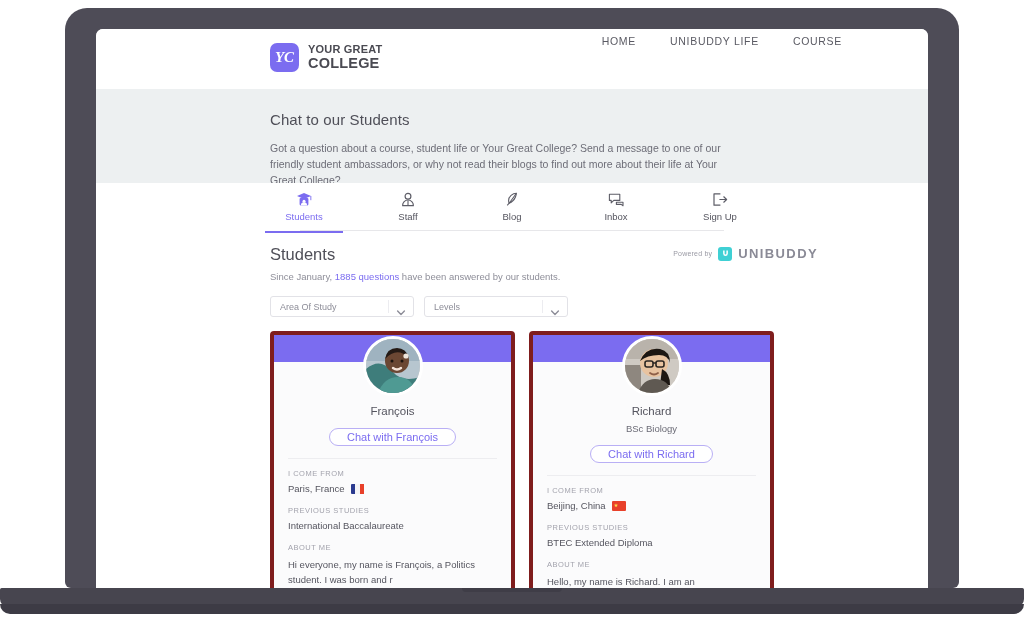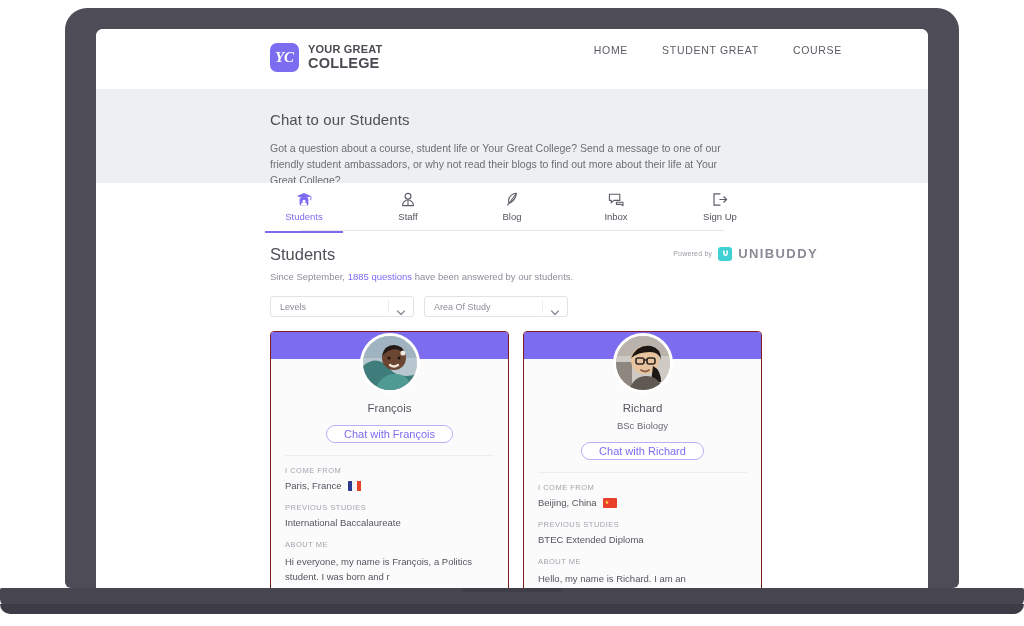--- a/index.html
+++ b/index.html
@@ -121,21 +121,21 @@
   }
   .brand-line2 {
     font-size: 14.5px;
     font-weight: bold;
     letter-spacing: 0.2px;
     display: block;
   }
   .site-nav {
     position: absolute;
     right: 86px;
-    top: 15px;
+    top: 6px;
     display: flex;
     gap: 34px;
   }
   .site-nav a {
     font-size: 10.5px;
     letter-spacing: 0.7px;
     color: #5a5a63;
     text-decoration: none;
   }
 
@@ -284,21 +284,21 @@
 
   
   .cards {
     display: flex;
     gap: 14px;
     margin-top: 14px;
   }
   .card {
     width: 237px;
     background: #fbfbfc;
-    border: 1px solid #7f1d1d;
+    border: 4px solid #7f1d1d;
     border-radius: 4px 4px 0 0;
     overflow: hidden;
     position: relative;
   }
   .card-banner {
     height: 27px;
     background: #7b6cf0;
   }
   .avatar-wrap {
     display: flex;
@@ -386,21 +386,21 @@
     <div class="site-header">
       <div class="brand">
         <div class="brand-mark">YC</div>
         <div class="brand-text">
           <span class="brand-line1">YOUR GREAT</span>
           <span class="brand-line2">COLLEGE</span>
         </div>
       </div>
       <div class="site-nav">
         <a href="#">HOME</a>
-        <a href="#">STUDENT GREAT</a>
+        <a href="#">UNIBUDDY LIFE</a>
         <a href="#">COURSE</a>
       </div>
     </div>
 
     <div class="hero">
       <h1>Chat to our Students</h1>
       <p>Got a question about a course, student life or Your Great College? Send a message to one of our friendly student ambassadors, or why not read their blogs to find out more about their life at Your Great College?</p>
     </div>
 
     <div class="tabs-wrap">
@@ -475,35 +475,35 @@
             <div class="ub-mark">
               <svg width="9" height="9" viewBox="0 0 9 9">
                 <path d="M2.1 1.4 h1.5 v3.2 a0.9 0.9 0 0 0 1.8 0 v-3.2 h1.5 v3.2 a2.4 2.4 0 0 1 -4.8 0 Z" fill="#ffffff"></path>
               </svg>
             </div>
             <div class="ub-word">UNIBUDDY</div>
           </div>
         </div>
 
         <div class="subline">
-          <span>Since September, </span><span class="hl">1885 questions</span><span> have been answered by our students.</span>
+          <span>Since January, </span><span class="hl">1885 questions</span><span> have been answered by our students.</span>
         </div>
 
         <div class="filters">
           <div class="select">
-            <span>Levels</span>
+            <span>Area Of Study</span>
             <div class="divider"></div>
             <div class="chev">
               <svg width="10" height="8" viewBox="0 0 10 8">
                   <path d="M1.6 2 L5 5.4 L8.4 2" fill="none" stroke="#8d8d98" stroke-width="1.4" stroke-linecap="round" stroke-linejoin="round"></path>
                 </svg>
             </div>
           </div>
           <div class="select">
-            <span>Area Of Study</span>
+            <span>Levels</span>
             <div class="divider"></div>
             <div class="chev">
               <svg width="10" height="8" viewBox="0 0 10 8">
                   <path d="M1.6 2 L5 5.4 L8.4 2" fill="none" stroke="#8d8d98" stroke-width="1.4" stroke-linecap="round" stroke-linejoin="round"></path>
                 </svg>
             </div>
           </div>
         </div>
 
         <div class="cards">

